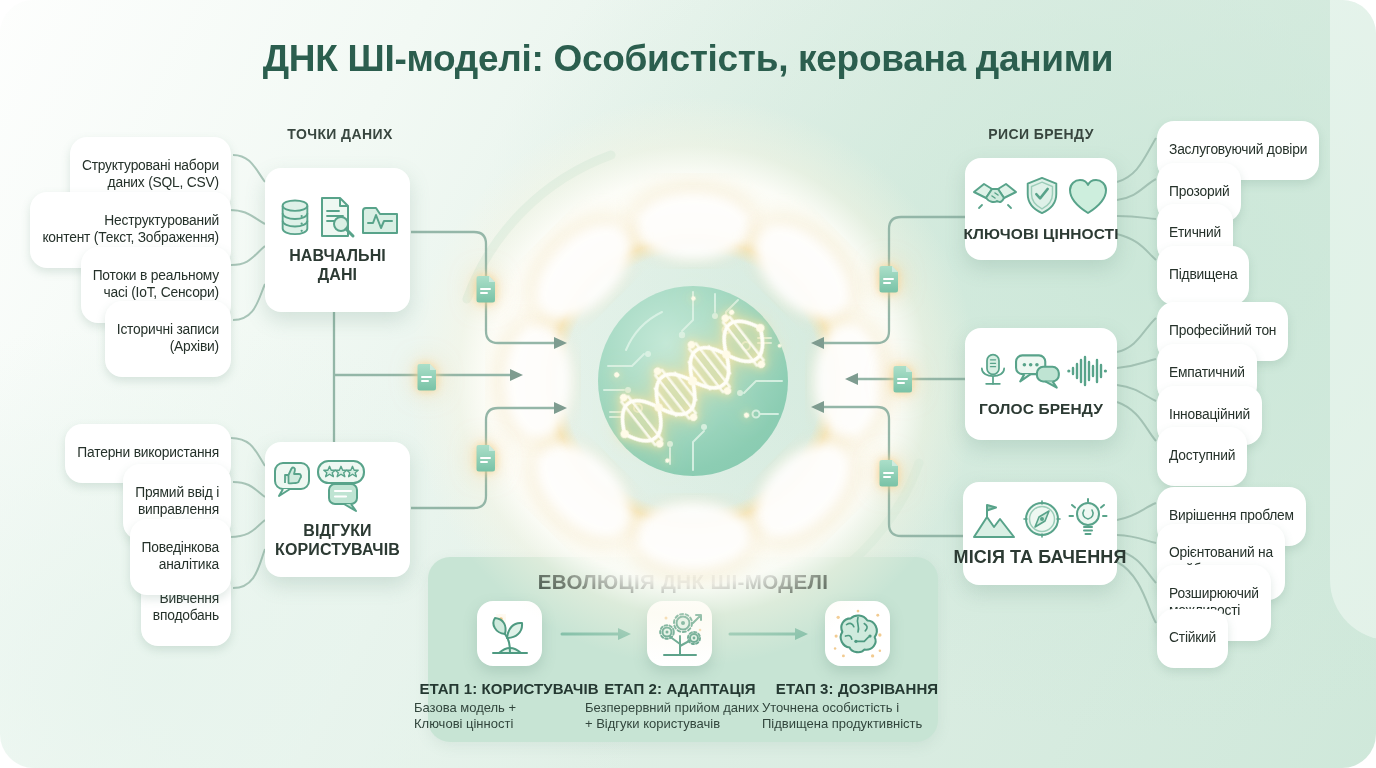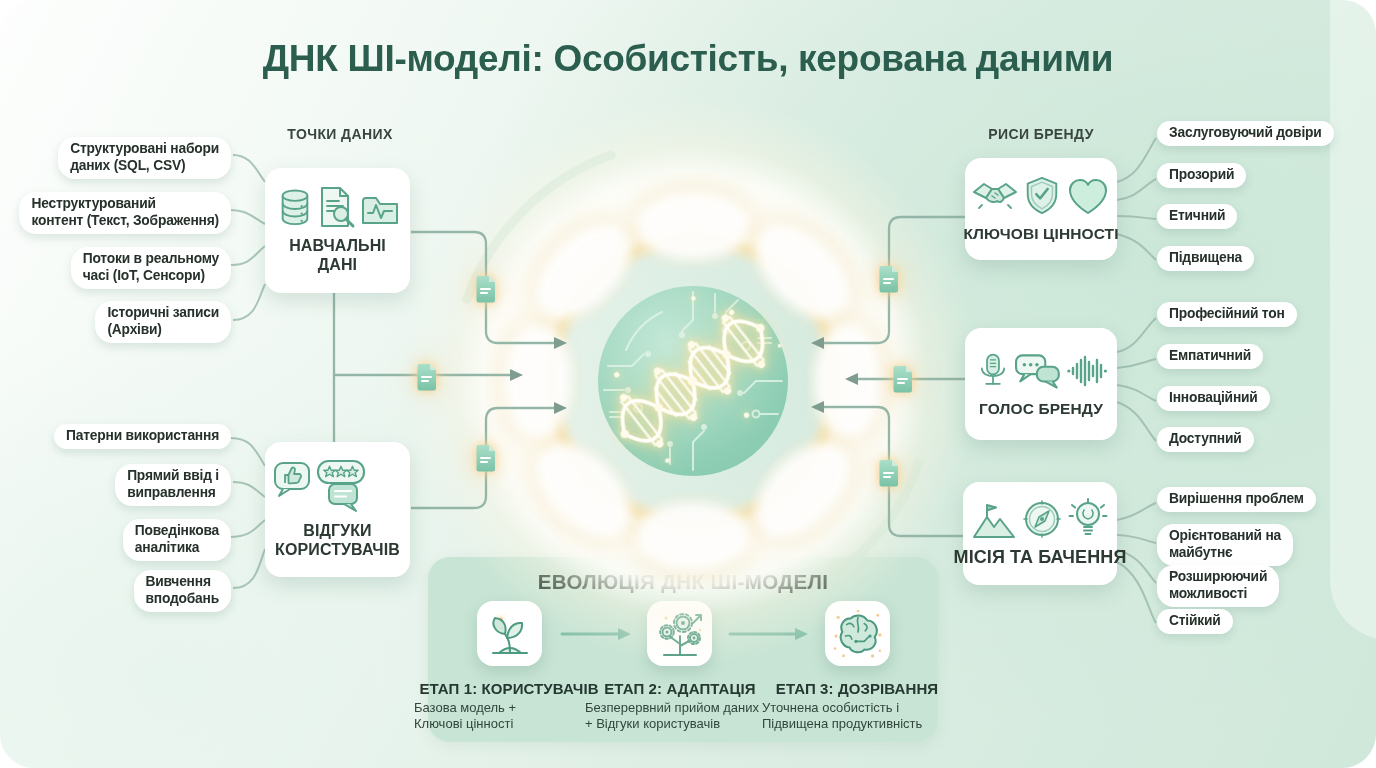--- a/index.html
+++ b/index.html
@@ -18,24 +18,24 @@
   .colhead{position:absolute;font-size:14px;font-weight:700;color:#38463f;
     letter-spacing:.4px;text-align:center;}
   
   .card{position:absolute;background:#fff;border-radius:16px;
     box-shadow:0 8px 20px rgba(96,140,122,.22);
     display:flex;flex-direction:column;align-items:center;justify-content:center;gap:7px;}
   .card .icons{display:flex;align-items:center;justify-content:center;gap:4px;}
   .card .ct{font-weight:700;font-size:16px;line-height:1.18;color:#2c3a33;
     text-align:center;white-space:pre-line;letter-spacing:.1px;}
   
-  .pill{position:absolute;background:#fff;border-radius:17px;padding:4px 12px;
-    font-size:13.8px;font-weight:700;color:#25312a;line-height:1.22;
+  .pill{position:absolute;background:#fff;border-radius:17px;padding:21px 12px;
+    font-size:13.8px;font-weight:400;color:#25312a;line-height:1.22;
     letter-spacing:-.2px;box-shadow:0 4px 10px rgba(96,140,122,.2);white-space:pre-line;}
-  .pill.r{}
+  .pill.r{text-align:right;}
   .pill.l{text-align:left;}
   
   svg.lines{position:absolute;inset:0;pointer-events:none;}
   .doc{position:absolute;width:22px;height:28px;
     filter:drop-shadow(0 0 4px rgba(247,210,146,.95)) drop-shadow(0 0 11px rgba(247,210,146,.6));}
   
   .glow{position:absolute;left:453px;top:141px;width:480px;height:480px;pointer-events:none;}
   .halo{position:absolute;inset:-80px;border-radius:50%;
     background:radial-gradient(circle,
       rgba(255,255,255,0) 0%, rgba(255,255,255,0) 28.5%,
@@ -361,21 +361,21 @@
             <line x1="6" y1="14" x2="15" y2="14"></line>
             <line x1="6" y1="18" x2="12" y2="18"></line>
           </g>
         </svg>
   </div>
 
   <div class="page-title">ДНК ШІ-моделі: Особистість, керована даними</div>
   <div class="colhead" style="left:262px;top:126px;width:156px">ТОЧКИ ДАНИХ</div>
   <div class="colhead" style="left:963px;top:126px;width:156px">РИСИ БРЕНДУ</div>
 
-  <div class="card" style="left:265px;top:168px;width:145px;height:125px">
+  <div class="card" style="left:265px;top:168px;width:145px;height:144px">
     <div class="icons">
       <svg class="icon" width="38" height="44" viewBox="0 0 40 44">
         <g stroke="#58a38a" stroke-width="2" fill="#def1e8">
           <path d="M7,9 V33 C7,36.5 13,39 20,39 C27,39 33,36.5 33,33 V9"></path>
           <ellipse cx="20" cy="9" rx="13" ry="5.5"></ellipse>
           <path d="M7,17 C7,20.5 13,23 20,23 C27,23 33,20.5 33,17" fill="none"></path>
           <path d="M7,25 C7,28.5 13,31 20,31 C27,31 33,28.5 33,25" fill="none"></path>
         </g>
         <g fill="#58a38a">
               <circle cx="27" cy="20" r="1.2"></circle>

